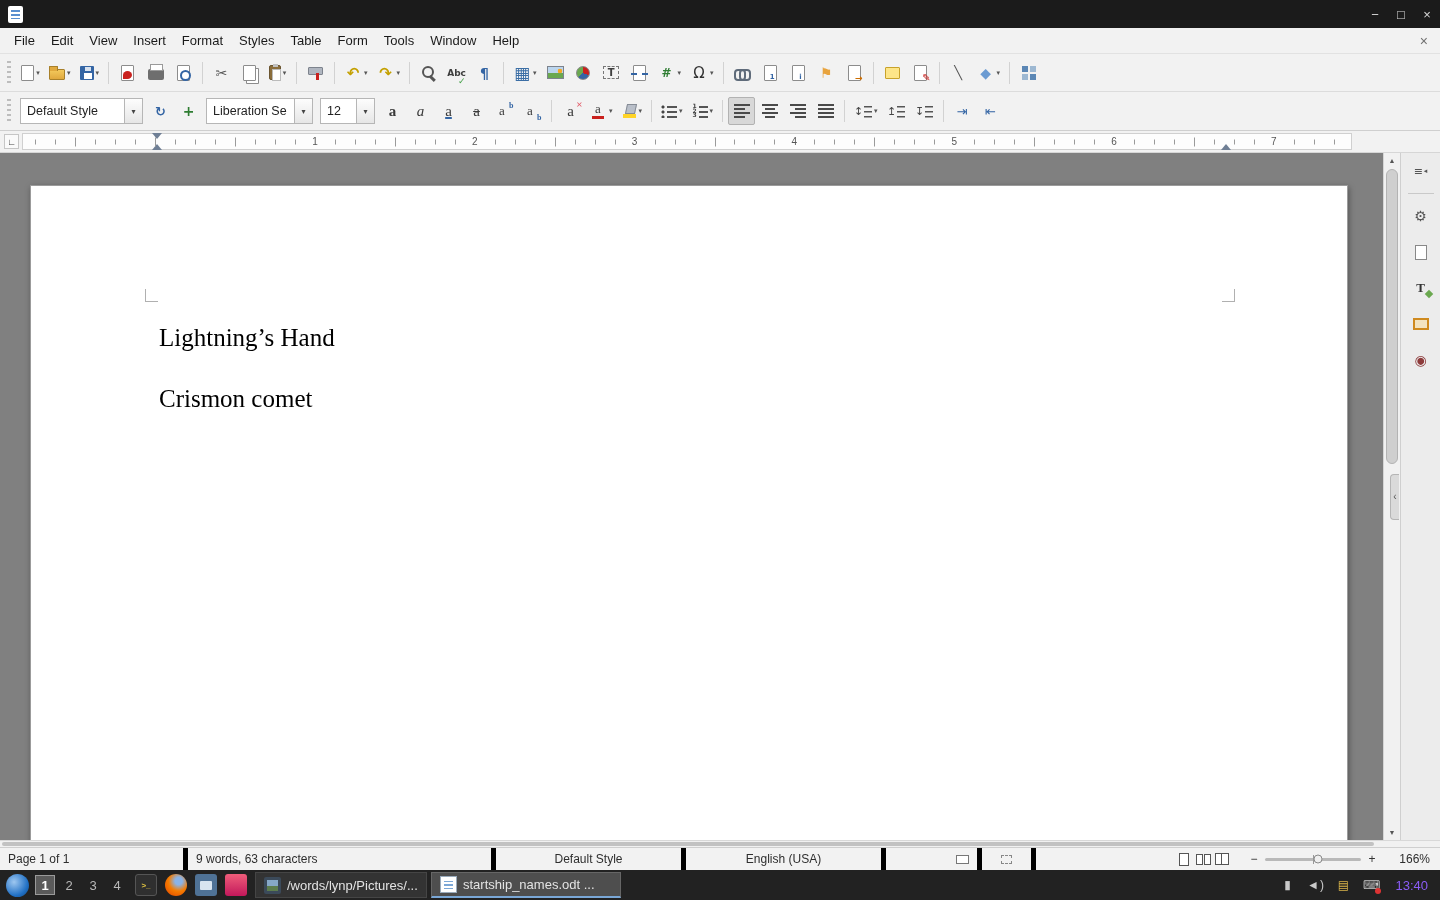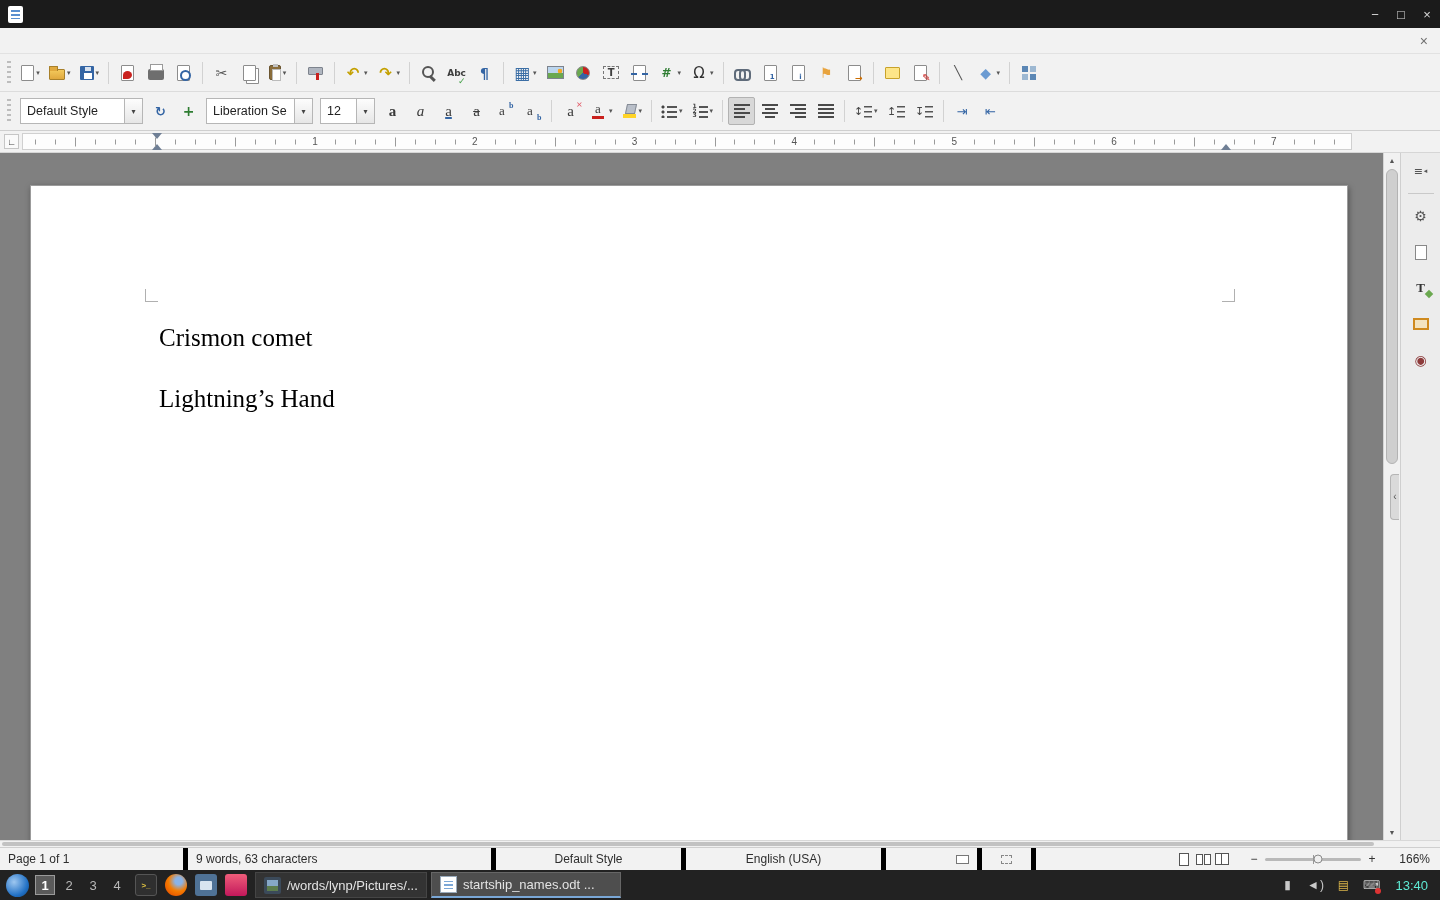--- a/index.html
+++ b/index.html
@@ -196,35 +196,48 @@
 .wi-pictures{background:#3b4a5a;border-radius:2px}
 .wi-pictures::after{content:"";position:absolute;inset:3px;background:linear-gradient(180deg,#86a8c8 0 55%,#5d7d4e 55%)}
 .wi-writer{background:#fff;border:1px solid #9ab}
 .wi-writer::after{content:"";position:absolute;left:3px;right:3px;top:4px;height:8px;background:repeating-linear-gradient(180deg,#7ba7d7 0 1.5px,transparent 1.5px 3.5px)}
 .twin-label{overflow:hidden}
 .tb-spacer{flex:1}
 .ti{width:24px;height:24px;display:flex;align-items:center;justify-content:center;color:#c9c9c9;font-size:12px;position:relative}
 .ti-volume::after{content:")";margin-left:1px;color:#c9c9c9}
 .ti-clipboard{color:#d9b44a}
 .ti-input-method::after{content:"";position:absolute;right:2px;bottom:3px;width:6px;height:6px;border-radius:50%;background:#d33}
-.tb-clock{font-size:13px;color:#5eead4;padding:0 6px}
+.tb-clock{font-size:13px;color:#8b5cf6;padding:0 6px}
 </style>
 </head>
 <body>
 
 <div class="titlebar">
   <span class="title-appicon"></span>
   <span class="win-controls">
     <button class="win-btn">−</button>
     <button class="win-btn">□</button>
     <button class="win-btn">×</button>
   </span>
 </div>
 
 <div class="menubar">
+  <span id="menu-items">
+      <span class="menu-item">File</span>
+      <span class="menu-item">Edit</span>
+      <span class="menu-item">View</span>
+      <span class="menu-item">Insert</span>
+      <span class="menu-item">Format</span>
+      <span class="menu-item">Styles</span>
+      <span class="menu-item">Table</span>
+      <span class="menu-item">Form</span>
+      <span class="menu-item">Tools</span>
+      <span class="menu-item">Window</span>
+      <span class="menu-item">Help</span>
+    </span>
   <button class="mb-close">×</button>
 </div>
 
 <div class="toolbar tb1" id="tb-std">
   <span class="grip"></span>
 <button class="tbtn">
       <span class="ic ic-new-document"></span>
       <span class="dd">▾</span>
     </button>
     <button class="tbtn">
@@ -482,22 +495,22 @@
       <span class="tick" style="left: 1310.72px;"></span>
     </div>
 </div>
 
 <div class="workspace">
   <div class="doc-area">
     <div class="page">
       <span class="cropmark cm-left"></span>
       <span class="cropmark cm-right"></span>
       <div id="doc-paragraphs">
+          <div class="para">Lightning’s Hand</div>
           <div class="para">Crismon comet</div>
-          <div class="para">Lightning’s Hand</div>
         </div>
     </div>
   </div>
   <div class="vscroll">
     <button class="vs-btn">▲</button>
     <span class="vs-thumb"></span>
     <button class="vs-btn vs-down">▼</button>
   </div>
   <div class="sidebar" id="sidebar">
       <button class="side-btn">

